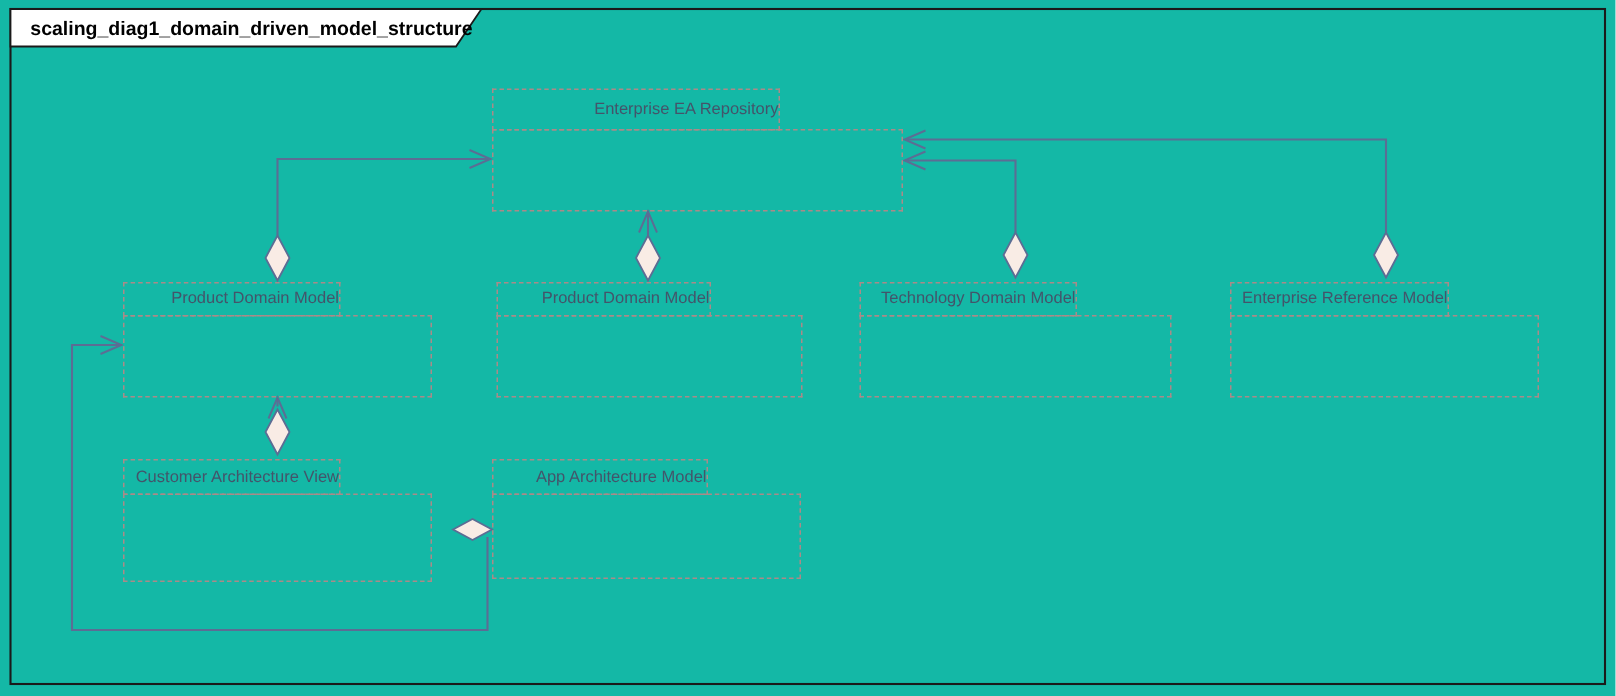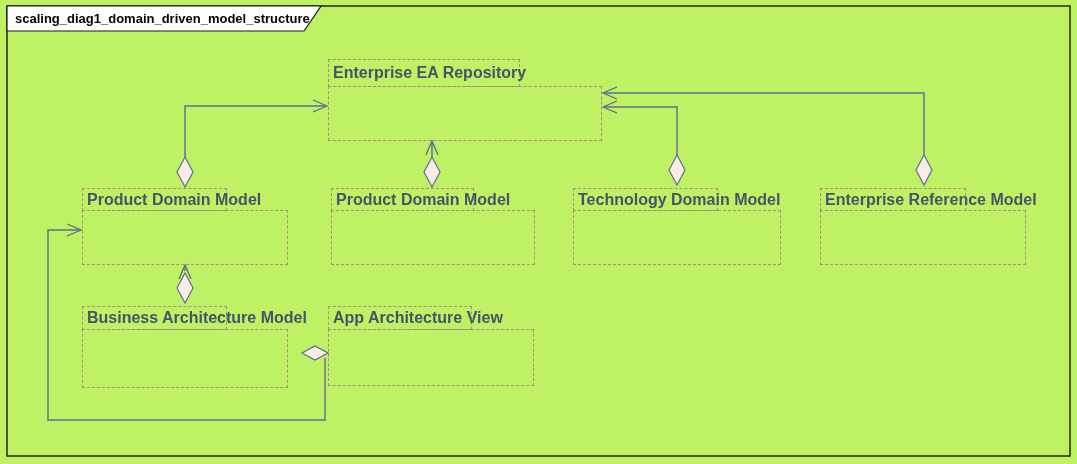--- a/index.html
+++ b/index.html
@@ -1,22 +1,23 @@
 <!DOCTYPE html>
 <html style="--frame-border: #1a1a1a; --box-border: #ab8a88; --connector: #5c6d94; --diamond-fill: #f9ece5; --label-text: #44546a;"><head>
 <meta charset="utf-8">
 <style>
   html, body { margin: 0; padding: 0; background: #ffffff; }
   .stage {
     position: relative;
     width: 1077px;
     height: 464px;
-    background: #bef264;
+    background: #14b8a6;
     font-family: "Liberation Sans", sans-serif;
     overflow: hidden;
+    text-align: right;
   }
   .diagram-svg {
     position: absolute;
     left: 0; top: 0;
     width: 1077px; height: 464px;
   }
   .frame-rect { fill: none; stroke: var(--frame-border); stroke-width: 1.4; }
   .tab-shape  { fill: #ffffff; stroke: var(--frame-border); stroke-width: 1.2; }
   .tab-title {
     position: absolute;
@@ -28,22 +29,22 @@
     color: #000000;
     white-space: nowrap;
   }
   .node { position: absolute; }
   .node-label {
     position: absolute;
     left: 0; top: 0;
     border: 1px dashed var(--box-border);
     background: transparent;
     box-sizing: border-box;
-    font-size: 16px;
-    font-weight: bold;
+    font-size: 11px;
+    font-weight: normal;
     color: var(--label-text);
     padding-left: 4px;
     white-space: nowrap;
     overflow: visible;
     z-index: 2;
   }
   .node-body {
     position: absolute;
     left: 0;
     border: 1px dashed var(--box-border);
@@ -129,25 +130,25 @@
 
   <div class="node" style="left:820px; top:188px;">
     <div class="node-label" style="width:146px; height:23px; line-height:21px;">
       <span>Enterprise Reference Model</span>
     </div>
     <div class="node-body" style="top:22px; width:206px; height:55px;"></div>
   </div>
 
   <div class="node" style="left:82px; top:306px;">
     <div class="node-label" style="width:145px; height:24px; line-height:22px;">
-      <span>Business Architecture Model</span>
+      <span>Customer Architecture View</span>
     </div>
     <div class="node-body" style="top:23px; width:206px; height:59px;"></div>
   </div>
 
   <div class="node" style="left:328px; top:306px;">
     <div class="node-label" style="width:144px; height:24px; line-height:22px;">
-      <span>App Architecture View</span>
+      <span>App Architecture Model</span>
     </div>
     <div class="node-body" style="top:23px; width:206px; height:57px;"></div>
   </div>
 
 </div>
 
 </body></html>

